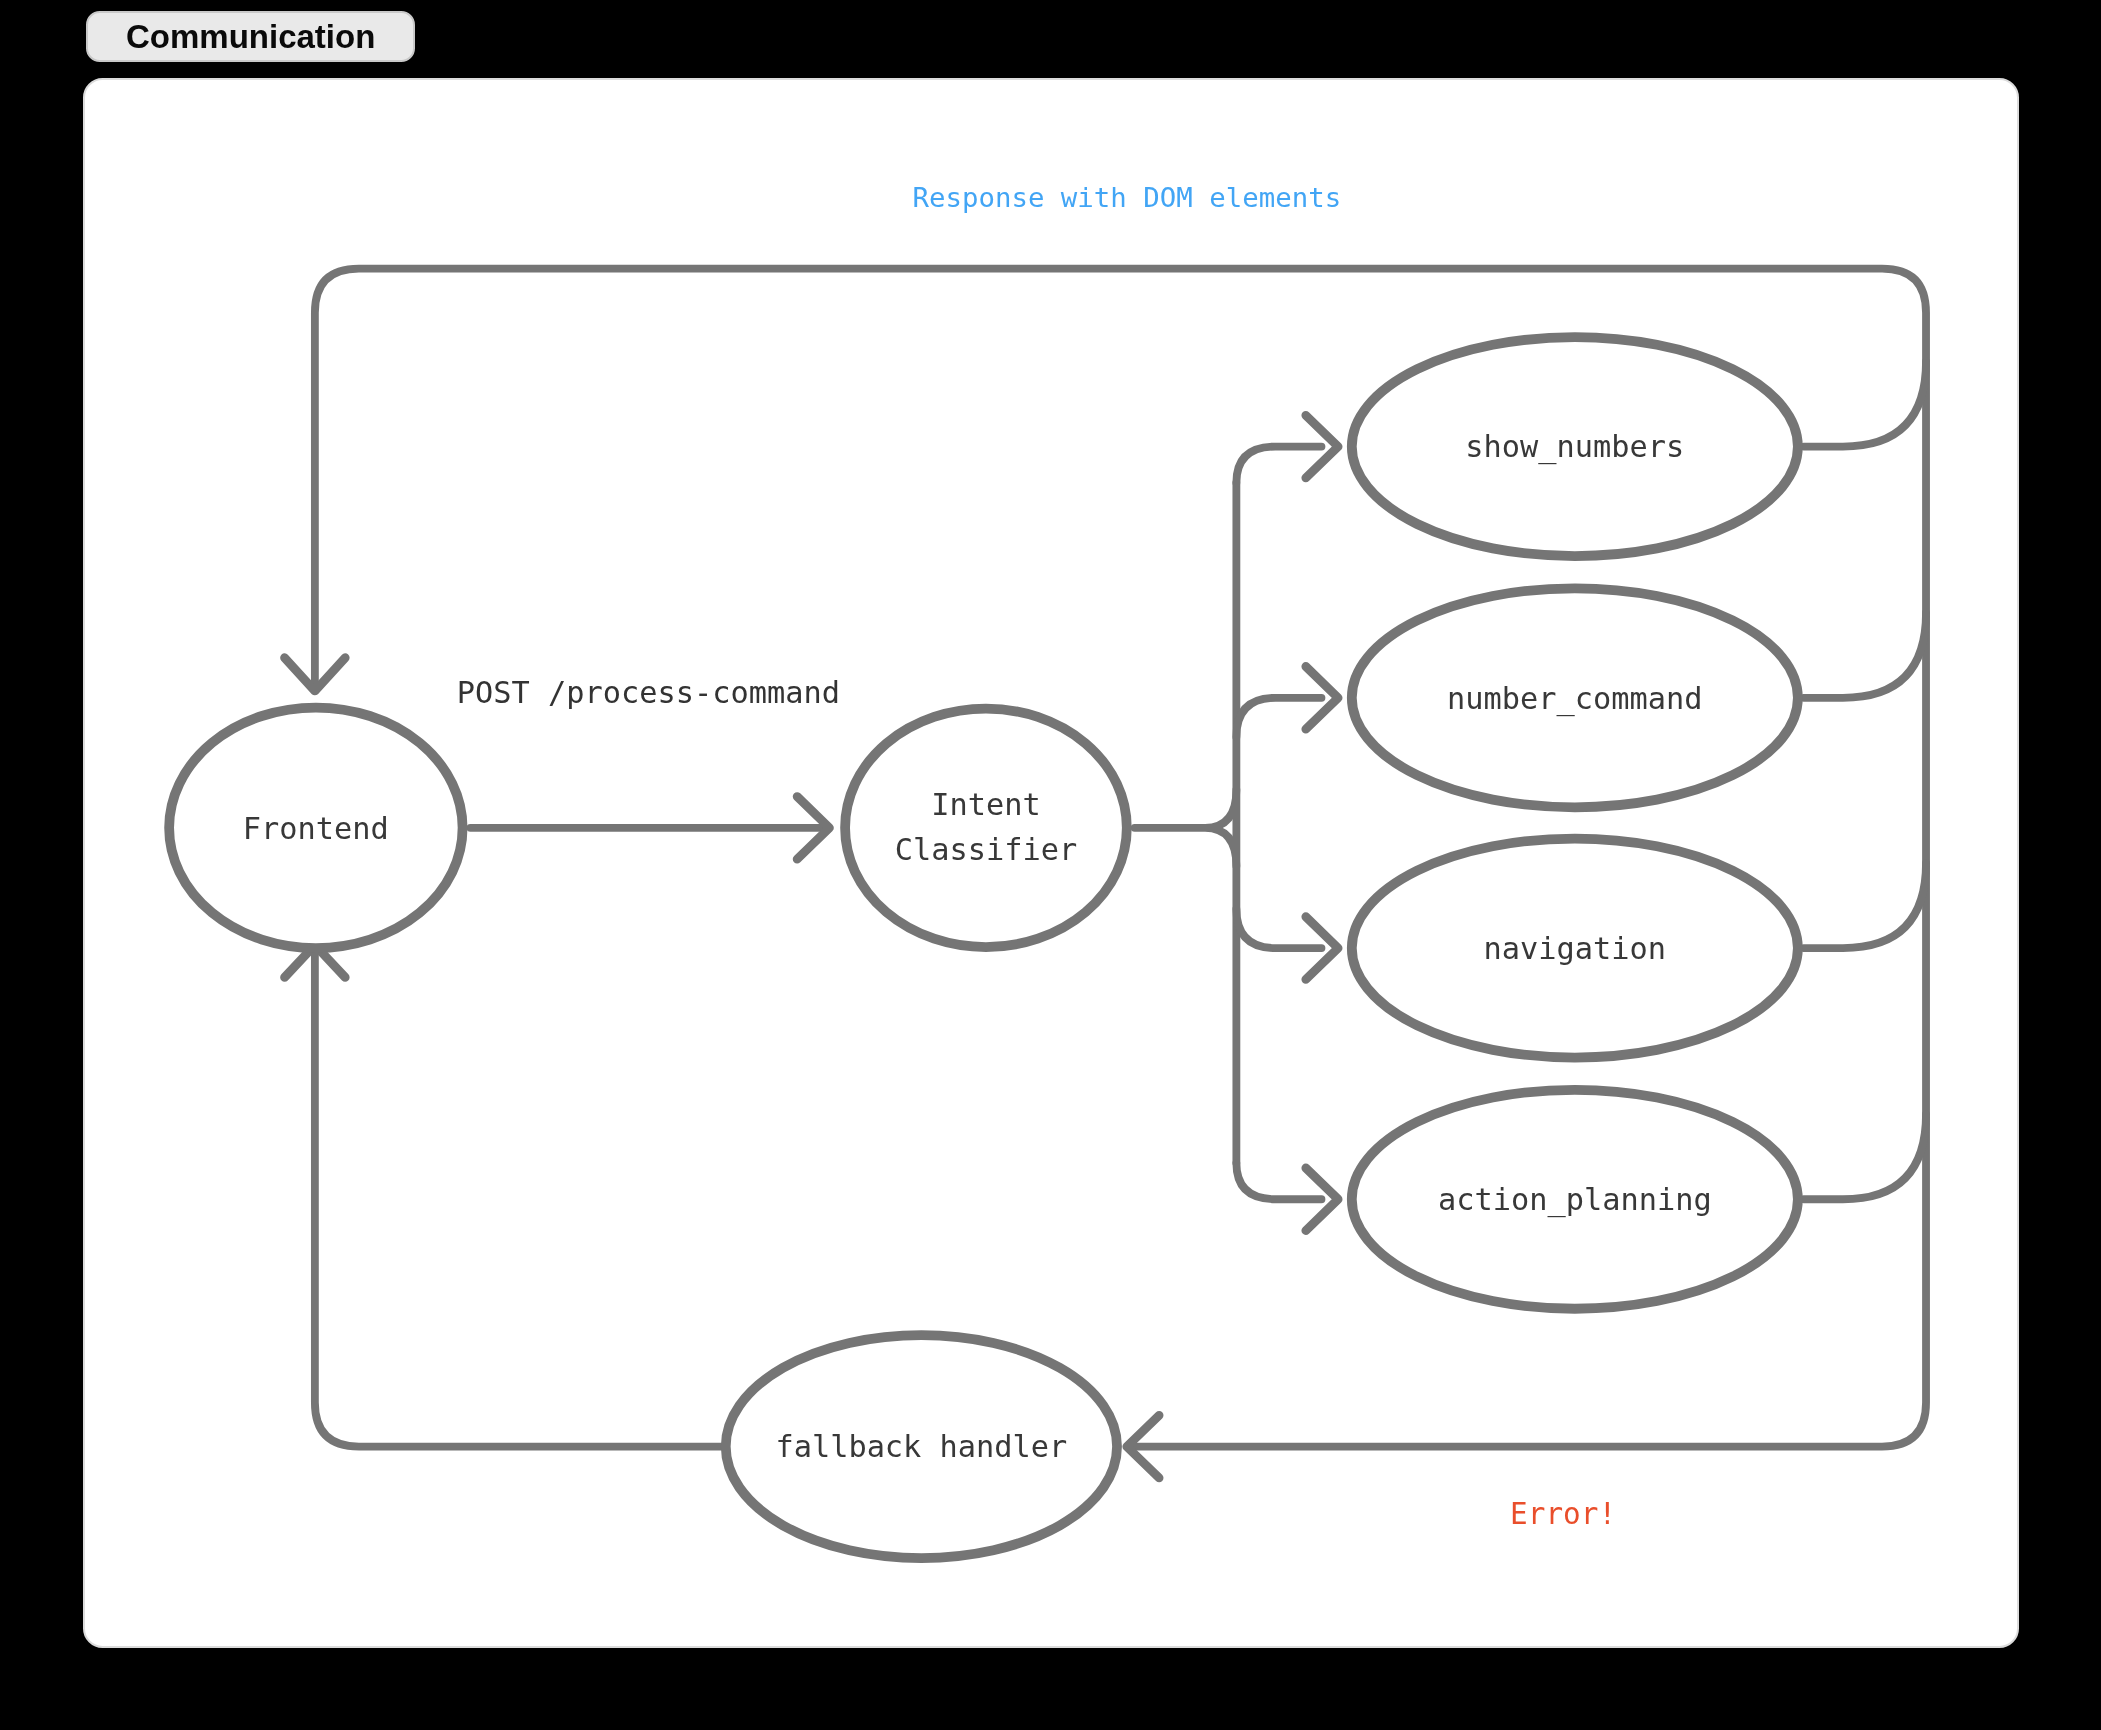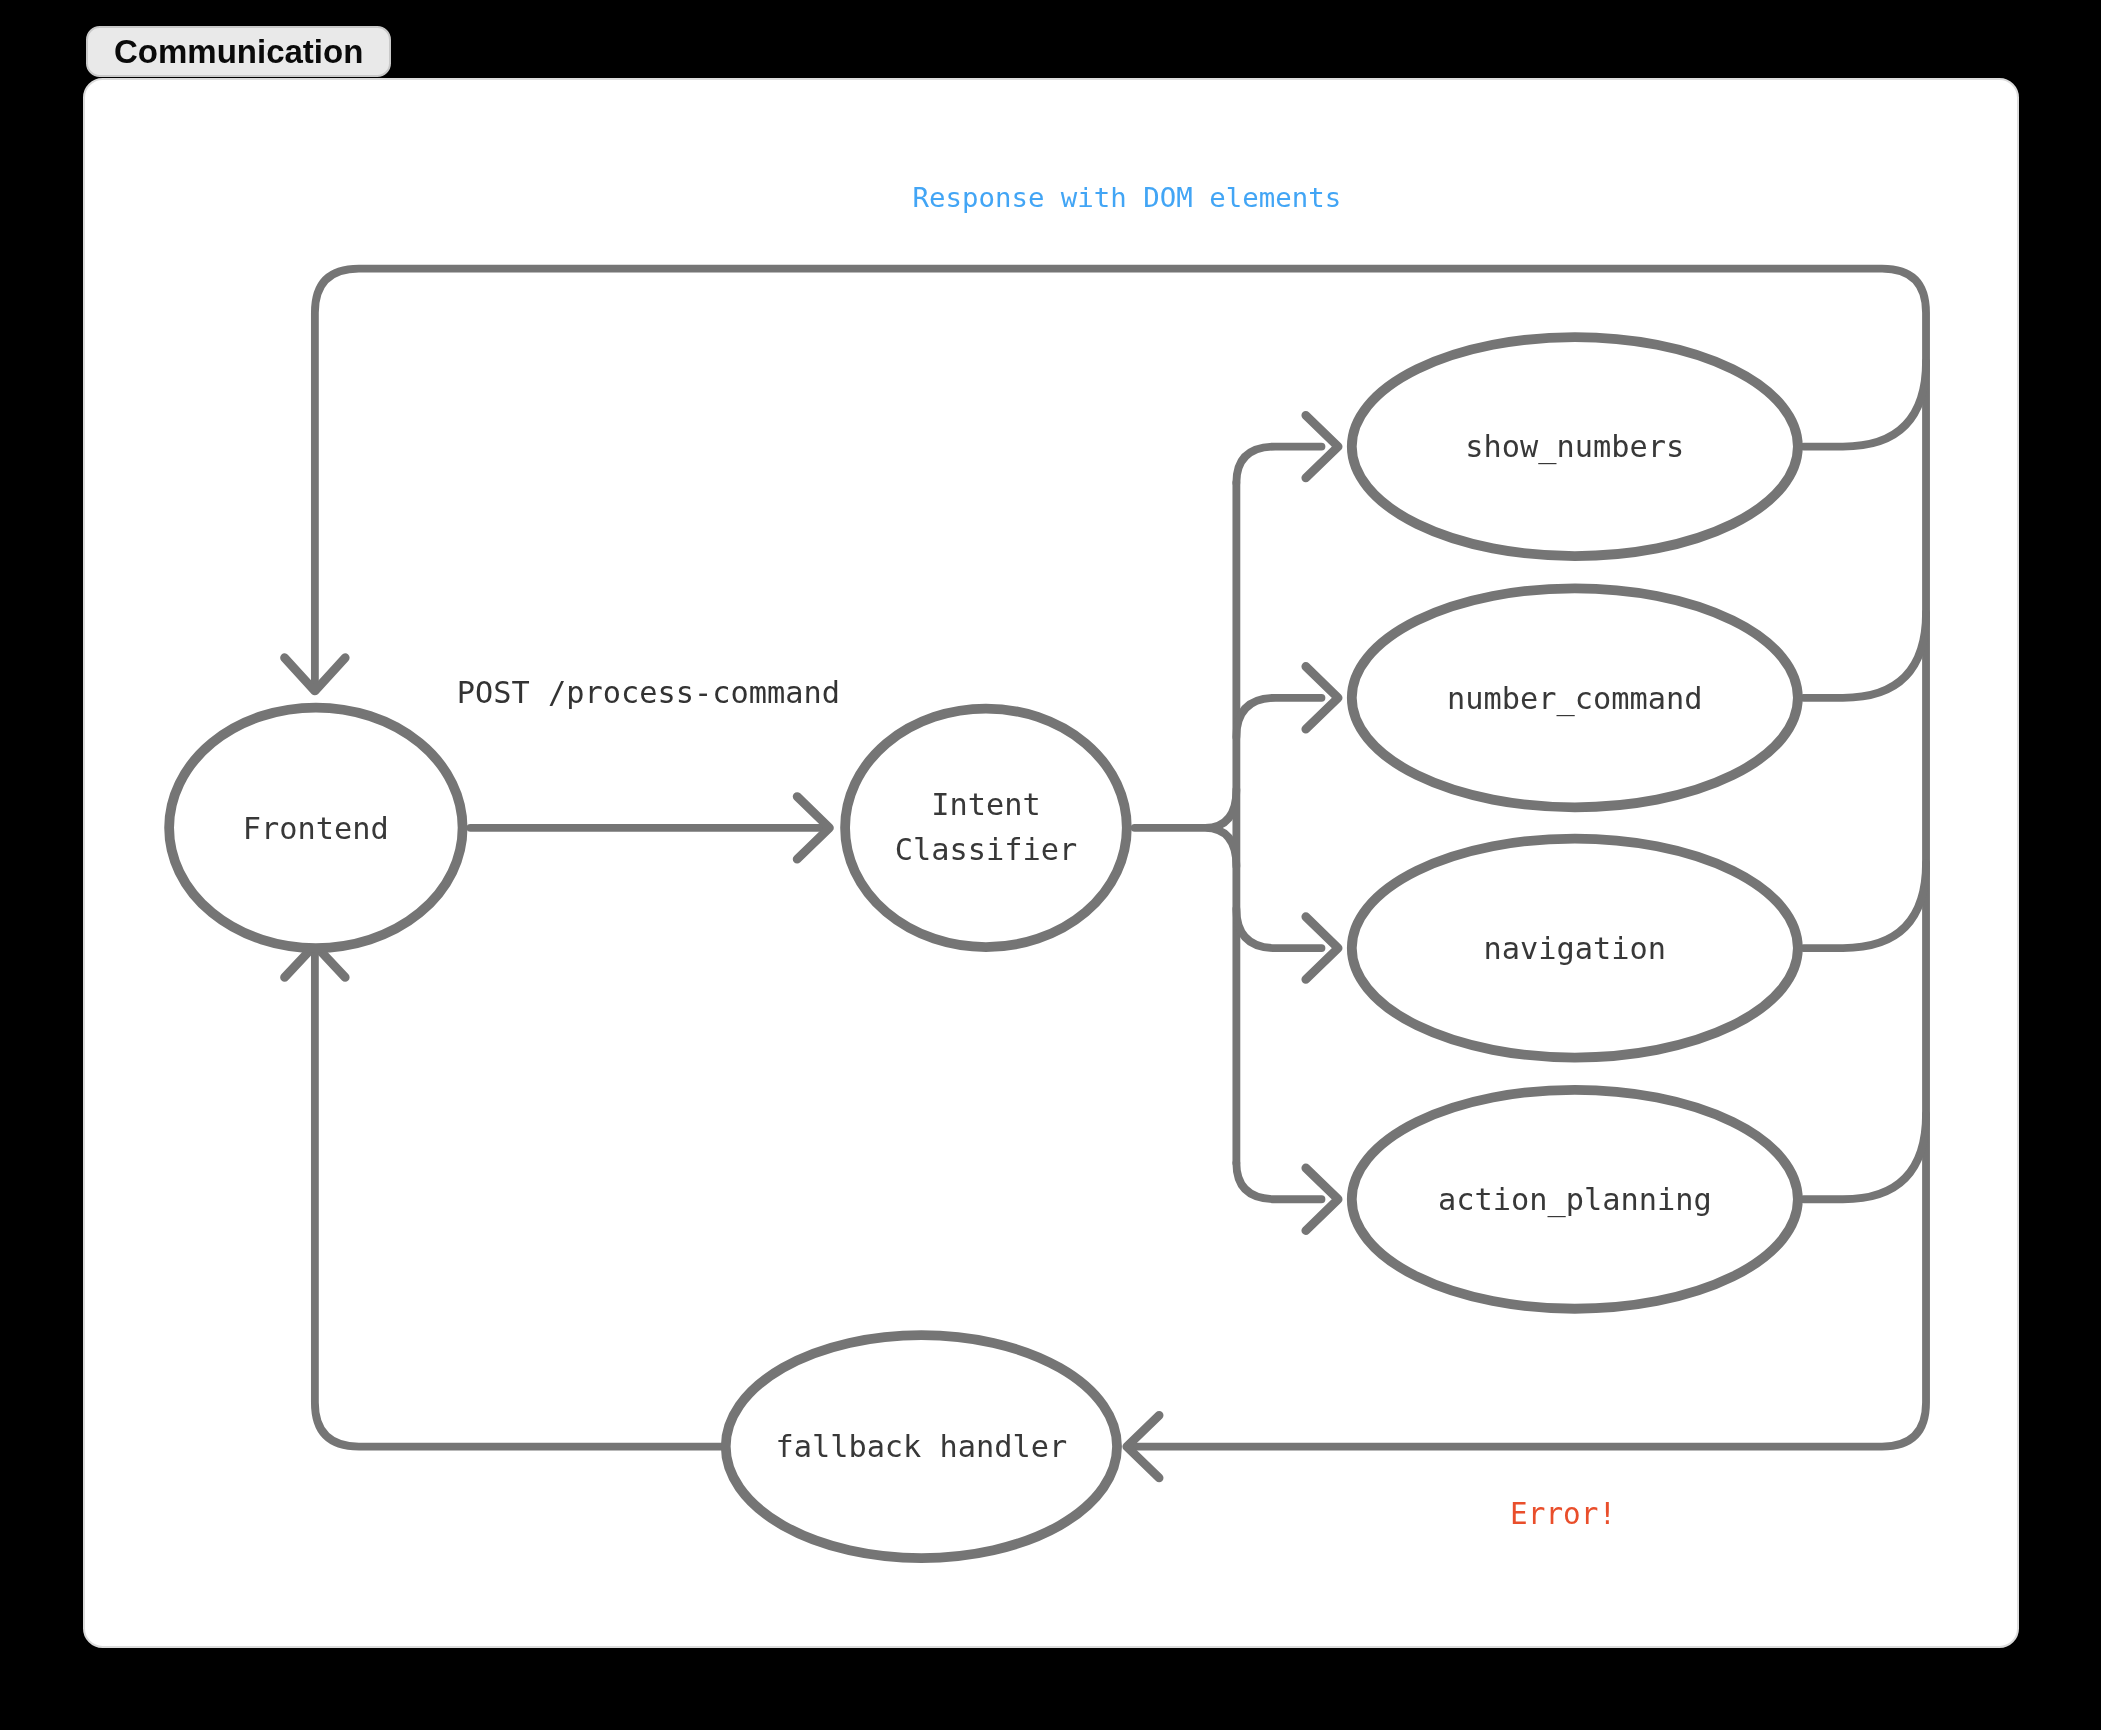--- a/index.html
+++ b/index.html
@@ -7,23 +7,23 @@
     padding: 0;
     background: #000000;
     width: 2101px;
     height: 1731px;
     position: relative;
     font-family: "Liberation Sans", sans-serif;
   }
   .tab-pill {
     position: absolute;
     left: 86px;
-    top: 26px;
+    top: 11px;
     height: 51px;
-    padding: 0 26px;
+    padding: 0 38px;
     background: #e9e9e9;
     border: 2px solid #c9c9c9;
     border-radius: 13.7px;
     display: flex;
     align-items: center;
     font-size: 33px;
     font-weight: 600;
     color: #0a0a0a;
     box-sizing: border-box;
     z-index: 2;

